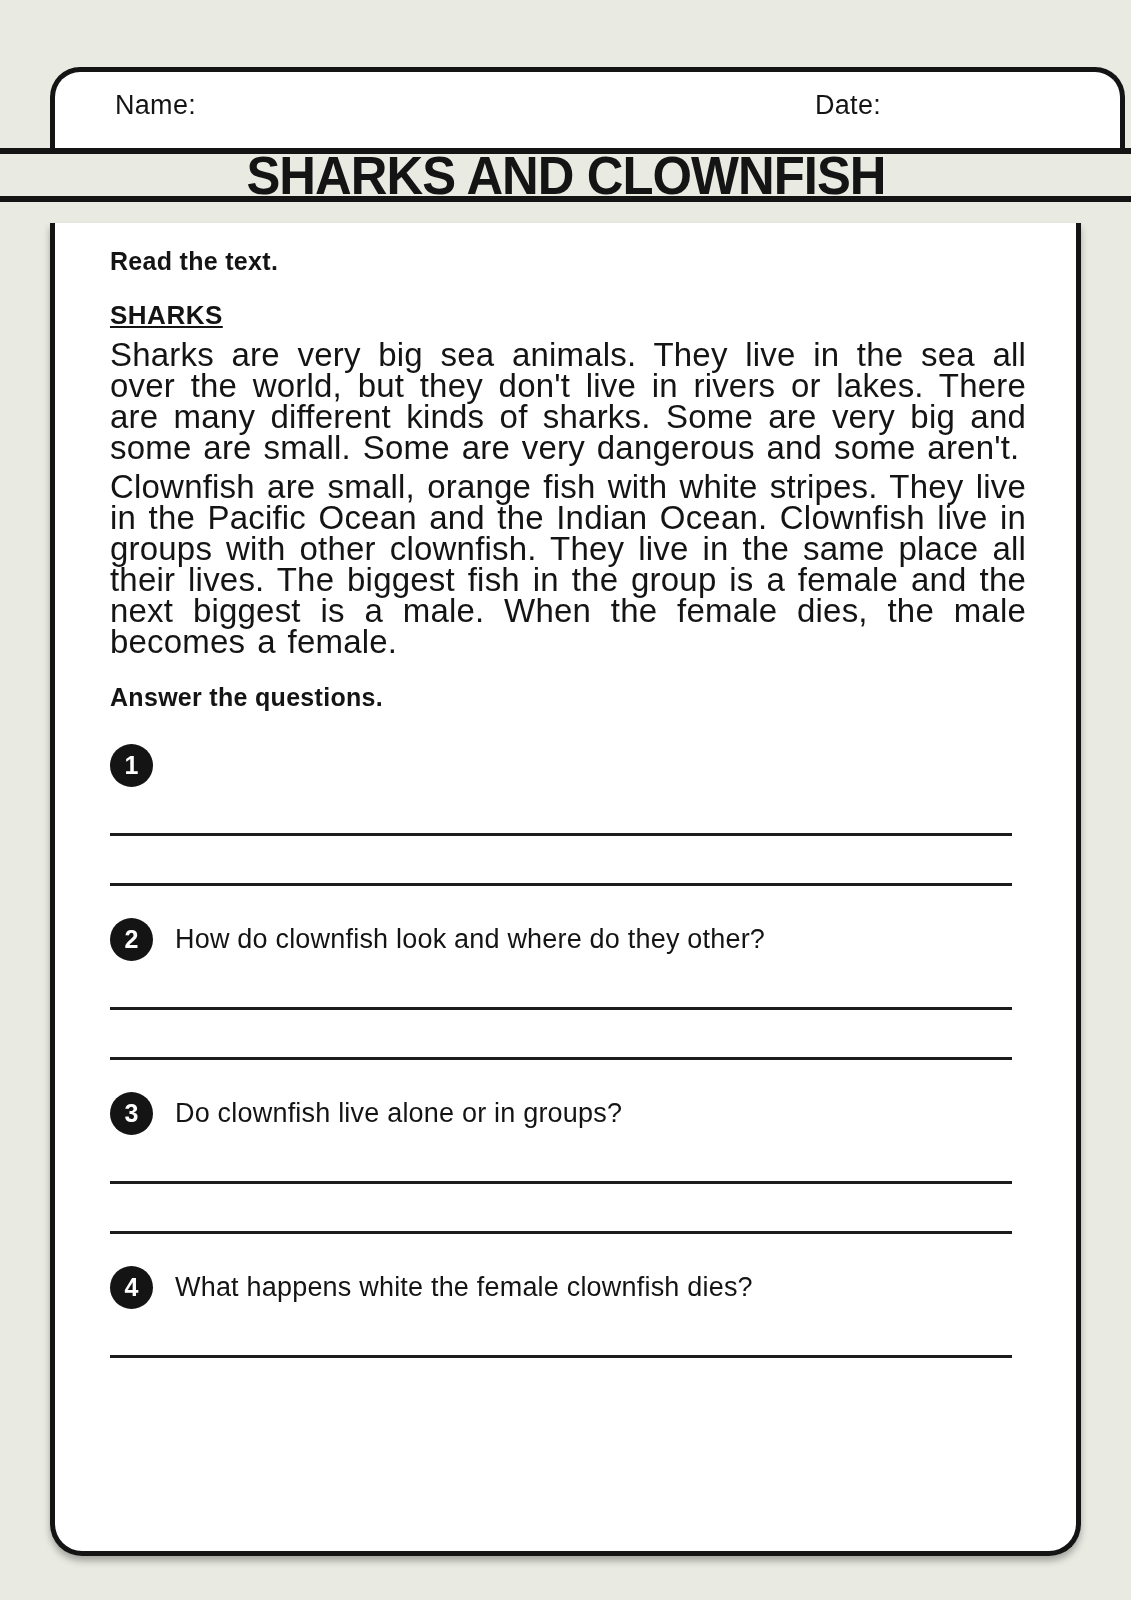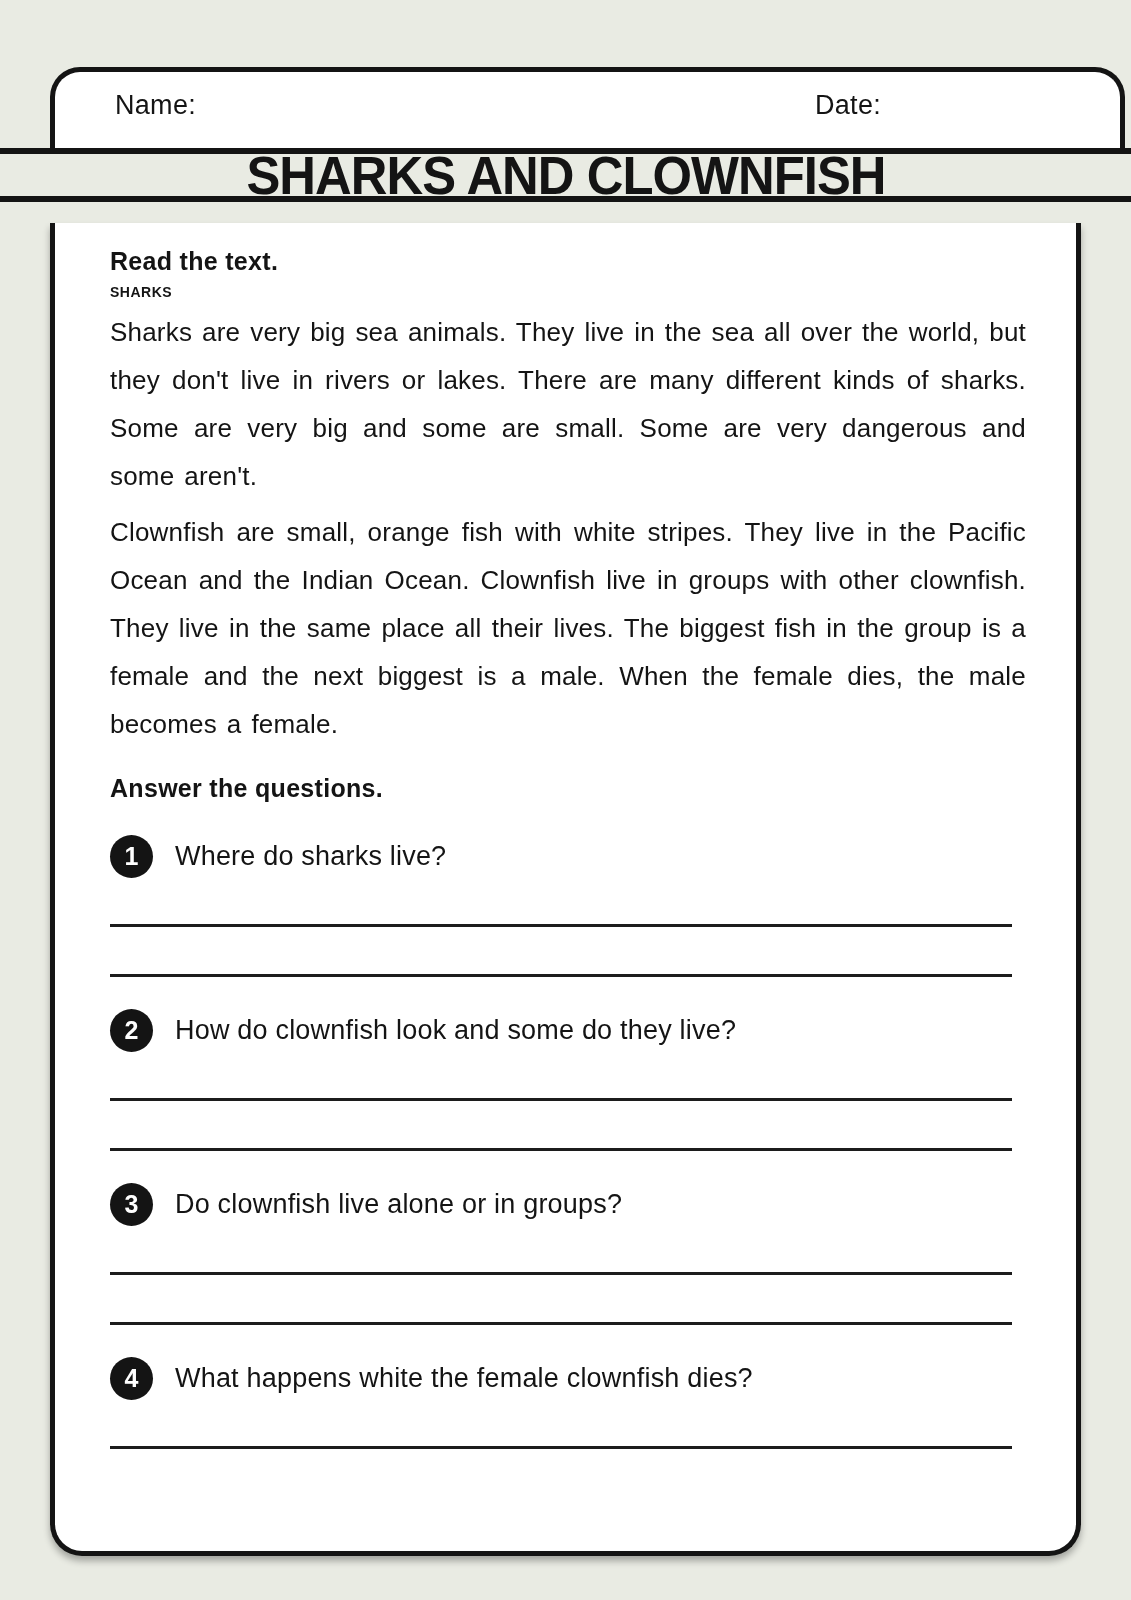--- a/index.html
+++ b/index.html
@@ -75,28 +75,29 @@
     overflow: hidden;
   }
 
   .instruction {
     font-size: 25px;
     font-weight: bold;
     letter-spacing: 0.3px;
     margin: 12px 0 4px;
   }
   .passage-heading {
-    font-size: 14px;
+    font-size: 26px;
     font-weight: bold;
     letter-spacing: 0.5px;
-    margin: 8px 0 0;
+    margin: 24px 0 0;
+    text-decoration: underline;
   }
   .passage-text {
-    font-size: 26px;
-    line-height: 48px;
+    font-size: 33px;
+    line-height: 31px;
     text-align: justify;
     letter-spacing: 0.2px;
     word-spacing: 2.5px;
     margin-top: 8px;
   }
   .answer-heading {
     font-size: 25px;
     font-weight: bold;
     letter-spacing: 0.3px;
     margin: 26px 0 0;
@@ -161,32 +162,31 @@
     <div class="passage-text">Clownfish are small, orange fish with white stripes. They live in the Pacific Ocean and the Indian Ocean. Clownfish live in groups with other clownfish. They live in the same place all their lives. The biggest fish in the group is a female and the next biggest is a male. When the female dies, the male becomes a female.</div>
   </div>
 
   <div class="answer-heading">Answer the questions.</div>
 
   <div>
     <div class="question-row">
       <div class="num-badge">
         <span>1</span>
       </div>
-      <div class="question-text">Where do sharks live?</div>
     </div>
     <div class="answer-line first"></div>
     <div class="answer-line"></div>
   </div>
 
   <div>
     <div class="question-row">
       <div class="num-badge">
         <span>2</span>
       </div>
-      <div class="question-text">How do clownfish look and some do they live?</div>
+      <div class="question-text">How do clownfish look and where do they other?</div>
     </div>
     <div class="answer-line first"></div>
     <div class="answer-line"></div>
   </div>
 
   <div>
     <div class="question-row">
       <div class="num-badge">
         <span>3</span>
       </div>

